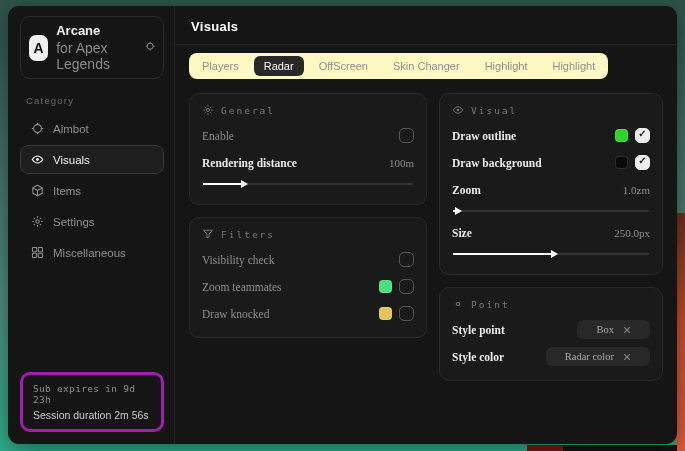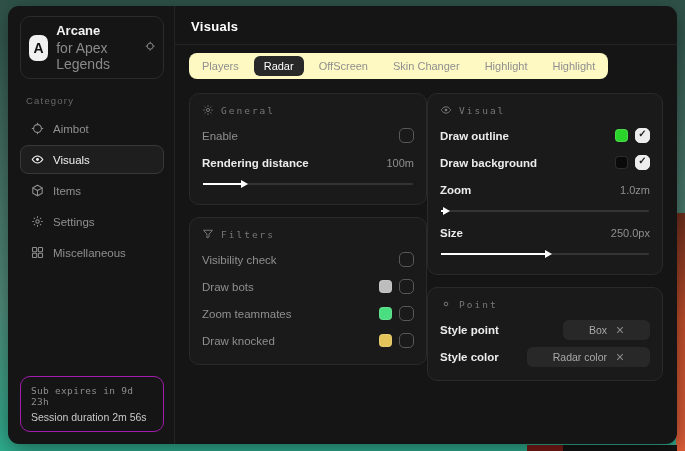--- a/index.html
+++ b/index.html
@@ -29,63 +29,63 @@
     color:#111; font-weight:800; font-size:14px; display:flex; align-items:center; justify-content:center; }
   .app-name { font-size:13px; font-weight:700; color:#f2f2f2; }
   .app-sub { font-size:14px; color:#8a8a8a; margin-top:2px; }
   .app-target { margin-left:auto; color:#9a9a9a; width:14px; height:14px; cursor:pointer; }
   .cat-label { font-size:9.5px; color:#686868; letter-spacing:1.2px; margin:16px 0 8px 6px; }
   .nav-item { display:flex; align-items:center; gap:9px; padding:7px 10px; margin-bottom:2px;
     border:1px solid transparent; border-radius:8px; color:#8f8f8f; font-size:11.5px; cursor:pointer; }
   .nav-item svg { width:13px; height:13px; flex:0 0 13px; }
   .nav-item.active { background:#1e1e1e; border-color:#383838; color:#f0f0f0; }
   .sidebar-spacer { flex:1; }
-  .footer-card { border:1px solid #a21caf; border-radius:10px; padding:8px 10px; }
+  .footer-card { border:3px solid #a21caf; border-radius:10px; padding:8px 10px; }
   .footer-sub { font-family:"DejaVu Sans Mono", monospace; font-size:9.5px; color:#8d8d8d; letter-spacing:.3px; }
   .footer-session { font-size:10.5px; color:#c9c9c9; margin-top:4px; }
 
   
   .main { flex:1; display:flex; flex-direction:column; }
   .main-header { padding:13px 16px 10px; border-bottom:1px solid #232323; }
   .main-title { font-size:13px; font-weight:700; color:#fff; letter-spacing:.3px; }
   .tabs { display:inline-flex; align-self:flex-start; margin:8px 0 6px 14px;
     background:#fef9c3; border-radius:8px; padding:3px; gap:5px;align-items:flex-end; }
   .tab { font-size:11px; color:#8f8f8f; padding:4px 10px; border-radius:6px; cursor:pointer; white-space:nowrap; }
   .tab.active { background:#282828; color:#fff; }
 
-  .columns { display:flex; padding:8px 14px; align-items:flex-start; }
+  .columns { display:flex; gap:12px; padding:8px 14px; align-items:flex-start; }
   .col-left { width:238px; flex:0 0 238px; }
   .col-right { flex:1; }
   .card { background:#1a1a1a; border:1px solid #2a2a2a; border-radius:10px;
     padding:10px 12px 12px; margin-bottom:12px; }
   .card-head { display:flex; align-items:center; gap:7px; margin-bottom:8px; color:#787878; }
   .card-head svg { width:12px; height:12px; }
   .card-title { font-family:"DejaVu Sans Mono", monospace; font-size:9.5px; letter-spacing:2px; color:#787878; }
 
-  .row { display:flex; align-items:center; min-height:23px; margin-top:4px; }
+  .row { display:flex; align-items:center; min-height:23px; margin-top:4px;font-family:Liberation Serif, serif; }
   .row-label { font-size:11.5px; color:#8f8f8f; }
   .row-label.strong { color:#ececec; font-weight:700; }
   .row-end { margin-left:auto; display:flex; align-items:center; gap:7px; }
   .row-value { font-size:11px; color:#8f8f8f; }
 
   .checkbox { width:15px; height:15px; border:1.5px solid #585858; border-radius:5px;
     background:transparent; cursor:pointer; position:relative; }
   .checkbox.checked { background:#ededed; border-color:#ededed; }
   .checkbox.checked::after { content:"✓"; position:absolute; left:0; right:0; top:-1px;
     text-align:center; font-size:10px; font-weight:700; color:#1b1b1b; }
   .swatch { width:13px; height:13px; border-radius:4px; border:1px solid rgba(255,255,255,.14); cursor:pointer; }
 
   .slider { position:relative; height:12px; margin:4px 1px 2px; cursor:pointer; }
   .slider-track { position:absolute; left:0; right:0; top:5px; height:2px; background:#343434; border-radius:1px; }
   .slider-fill { position:absolute; left:0; top:5px; height:2px; background:#fff; }
   .slider-fill::after { content:""; position:absolute; right:-7px; top:-3px;
     border-left:7px solid #fff; border-top:4px solid transparent; border-bottom:4px solid transparent; }
 
   .chip { display:inline-flex; align-items:center; gap:9px; background:#282828;
-    border-radius:6px; padding:4px 26px; font-size:10.5px; color:#a8a8a8; cursor:pointer; }
+    border-radius:6px; padding:4px 19px; font-size:10.5px; color:#a8a8a8; cursor:pointer; }
   .chip .close-x { width:8px; height:8px; color:#8a8a8a; display:inline-flex; cursor:pointer; }
 
   svg { display:block; }
 </style>
 </head>
 <body>
 
 <div class="bg-orange"></div>
 <div class="bg-red-patch"></div>
 <div class="bg-dark-patch"></div>
@@ -224,27 +224,20 @@
             </span>
             <span class="card-title">Filters</span>
           </div>
           <div class="row">
             <span class="row-label">Visibility check</span>
             <span class="row-end">
               <span class="checkbox"></span>
             </span>
           </div>
           <div class="row">
-            <span class="row-label">Draw bots</span>
-            <span class="row-end">
-              <span class="swatch" style="background: rgb(189, 189, 189);"></span>
-              <span class="checkbox"></span>
-            </span>
-          </div>
-          <div class="row">
             <span class="row-label">Zoom teammates</span>
             <span class="row-end">
               <span class="swatch" style="background: rgb(74, 222, 128);"></span>
               <span class="checkbox"></span>
             </span>
           </div>
           <div class="row">
             <span class="row-label">Draw knocked</span>
             <span class="row-end">
               <span class="swatch" style="background: rgb(226, 196, 90);"></span>

